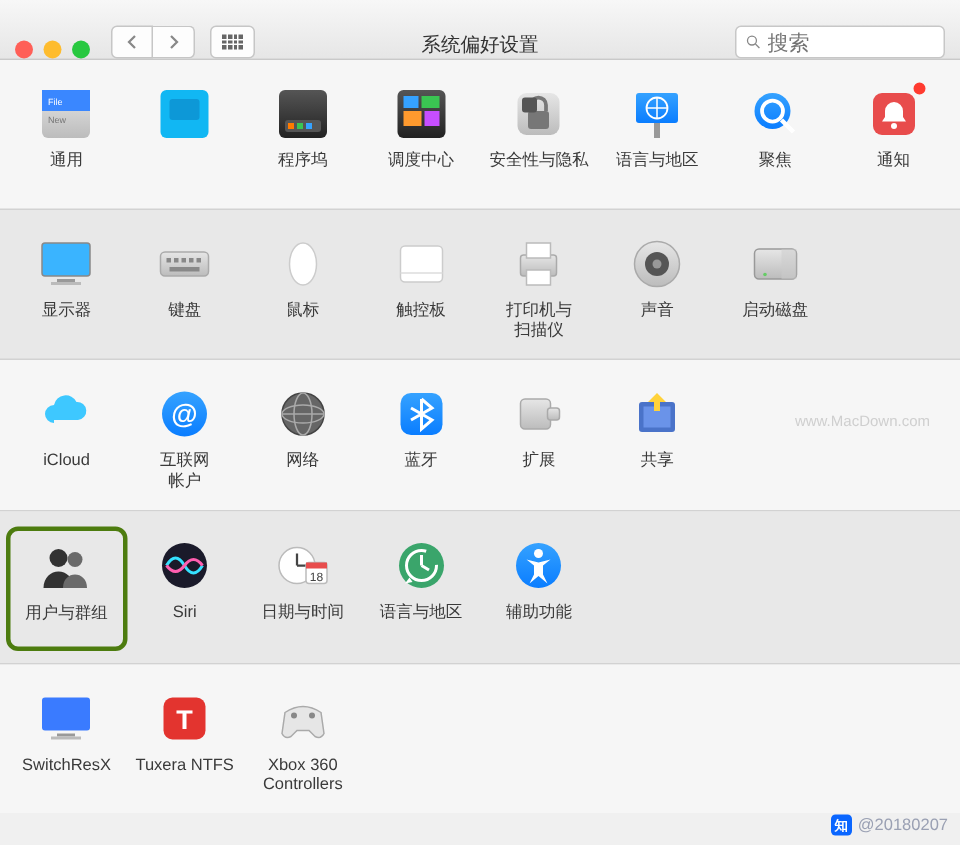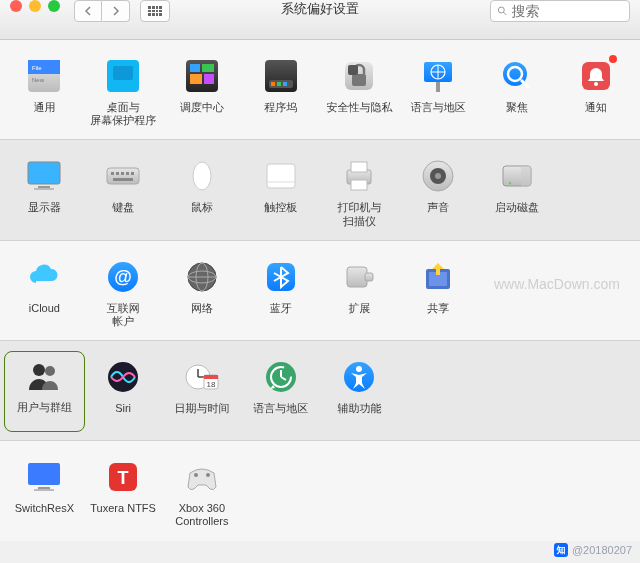--- a/index.html
+++ b/index.html
@@ -9,21 +9,21 @@
     width: 640px;
     height: 563px;
     overflow: hidden;
     position: relative;
   }
   .titlebar {
     height: 40px;
     background: linear-gradient(#f7f7f7, #e6e6e6);
     border-bottom: 1px solid #c9c9c9;
     display: flex;
-    align-items: flex-start;
+    align-items: flex-end;
     padding: 0 10px;
     position: relative;
   }
   .traffic { display: flex; gap: 7px; }
   .traffic span { width: 12px; height: 12px; border-radius: 50%; display: block; }
   .t-close { background: #ff5f57; }
   .t-min { background: #febc2e; }
   .t-max { background: #28c840; }
   .nav-group { display: flex; margin-left: 14px; gap: 0; }
   .nav-btn {
@@ -65,23 +65,23 @@
     display: flex; flex-direction: column; align-items: center;
     gap: 5px; font-size: 11px; color: #3a3a3a; text-align: center;
     line-height: 1.2; padding: 2px;
   }
   .item .icon {
     width: 40px; height: 40px; display: flex;
     align-items: center; justify-content: center;
     border-radius: 6px; position: relative;
   }
   .item .label { min-height: 26px; }
-  .highlight { border: 1px solid #4d7c0f; border-radius: 8px; padding: 4px 2px 2px; margin: -4px -2px -2px; }
+  .highlight { border: 3px solid #4d7c0f; border-radius: 8px; padding: 4px 2px 2px; margin: -4px -2px -2px; }
   .badge { position: absolute; top: -3px; right: -3px; width: 12px; height: 12px; border-radius: 50%; background: #ff3b30; border: 2px solid #f6f6f6;}
-  .watermark { position: absolute; right: 20px; top: 276px; font-size: 14px; color: #cfcfcf; }
+  .watermark { position: absolute; right: 20px; top: 276px; font-size: 10px; color: #cfcfcf; }
   .credit { position: absolute; right: 8px; bottom: 6px; font-size: 11px; color: #9aa0b3; display:flex; align-items:center; gap:4px;}
   .credit .z { width:14px;height:14px;background:#0a66ff;color:#fff;border-radius:3px;display:flex;align-items:center;justify-content:center;font-size:9px;font-weight:bold;}
   svg { display: block; }
 </style>
 </head>
 <body>
 
 <div class="titlebar">
   <div class="traffic">
     <span class="t-close"></span>
@@ -157,45 +157,44 @@
     </div>
     <span class="label">通用</span>
   </div>
   <div class="item">
     <div class="icon">
       <svg width="40" height="40" viewBox="0 0 40 40">
             <rect x="4" y="4" width="32" height="32" rx="4" fill="#11b7f3"></rect>
             <rect x="10" y="10" width="20" height="14" rx="2" fill="#0d98d7"></rect>
           </svg>
     </div>
-    <span class="label">桌面与<br>屏幕保护程序</span>
+  </div>
+  <div class="item">
+    <div class="icon">
+      <svg width="40" height="40" viewBox="0 0 40 40">
+            <rect x="4" y="4" width="32" height="32" rx="4" fill="url(#gDark)"></rect>
+            <rect x="8" y="24" width="24" height="8" rx="2" fill="#555"></rect>
+            <rect x="10" y="26" width="4" height="4" fill="#ff7b00"></rect>
+            <rect x="16" y="26" width="4" height="4" fill="#3ac552"></rect>
+            <rect x="22" y="26" width="4" height="4" fill="#35a2ff"></rect>
+          </svg>
+    </div>
+    <span class="label">程序坞</span>
   </div>
   <div class="item">
     <div class="icon">
       <svg width="40" height="40" viewBox="0 0 40 40">
             <rect x="4" y="4" width="32" height="32" rx="4" fill="url(#gDark)"></rect>
             <rect x="8" y="8" width="10" height="8" fill="#35a2ff"></rect>
             <rect x="20" y="8" width="12" height="8" fill="#3ac552"></rect>
             <rect x="8" y="18" width="12" height="10" fill="#ff9a2e"></rect>
             <rect x="22" y="18" width="10" height="10" fill="#c64eff"></rect>
           </svg>
     </div>
     <span class="label">调度中心</span>
-  </div>
-  <div class="item">
-    <div class="icon">
-      <svg width="40" height="40" viewBox="0 0 40 40">
-            <rect x="4" y="4" width="32" height="32" rx="4" fill="url(#gDark)"></rect>
-            <rect x="8" y="24" width="24" height="8" rx="2" fill="#555"></rect>
-            <rect x="10" y="26" width="4" height="4" fill="#ff7b00"></rect>
-            <rect x="16" y="26" width="4" height="4" fill="#3ac552"></rect>
-            <rect x="22" y="26" width="4" height="4" fill="#35a2ff"></rect>
-          </svg>
-    </div>
-    <span class="label">程序坞</span>
   </div>
   <div class="item">
     <div class="icon">
       <svg width="40" height="40" viewBox="0 0 40 40">
             <rect x="6" y="6" width="28" height="28" rx="6" fill="url(#gGrey)"></rect>
             <rect x="13" y="18" width="14" height="12" rx="2" fill="#777"></rect>
             <path d="M15 18v-4a5 5 0 0110 0v4" stroke="#777" stroke-width="2.5" fill="none"></path>
             <rect x="9" y="9" width="10" height="10" rx="2" fill="#555"></rect>
           </svg>
     </div>

